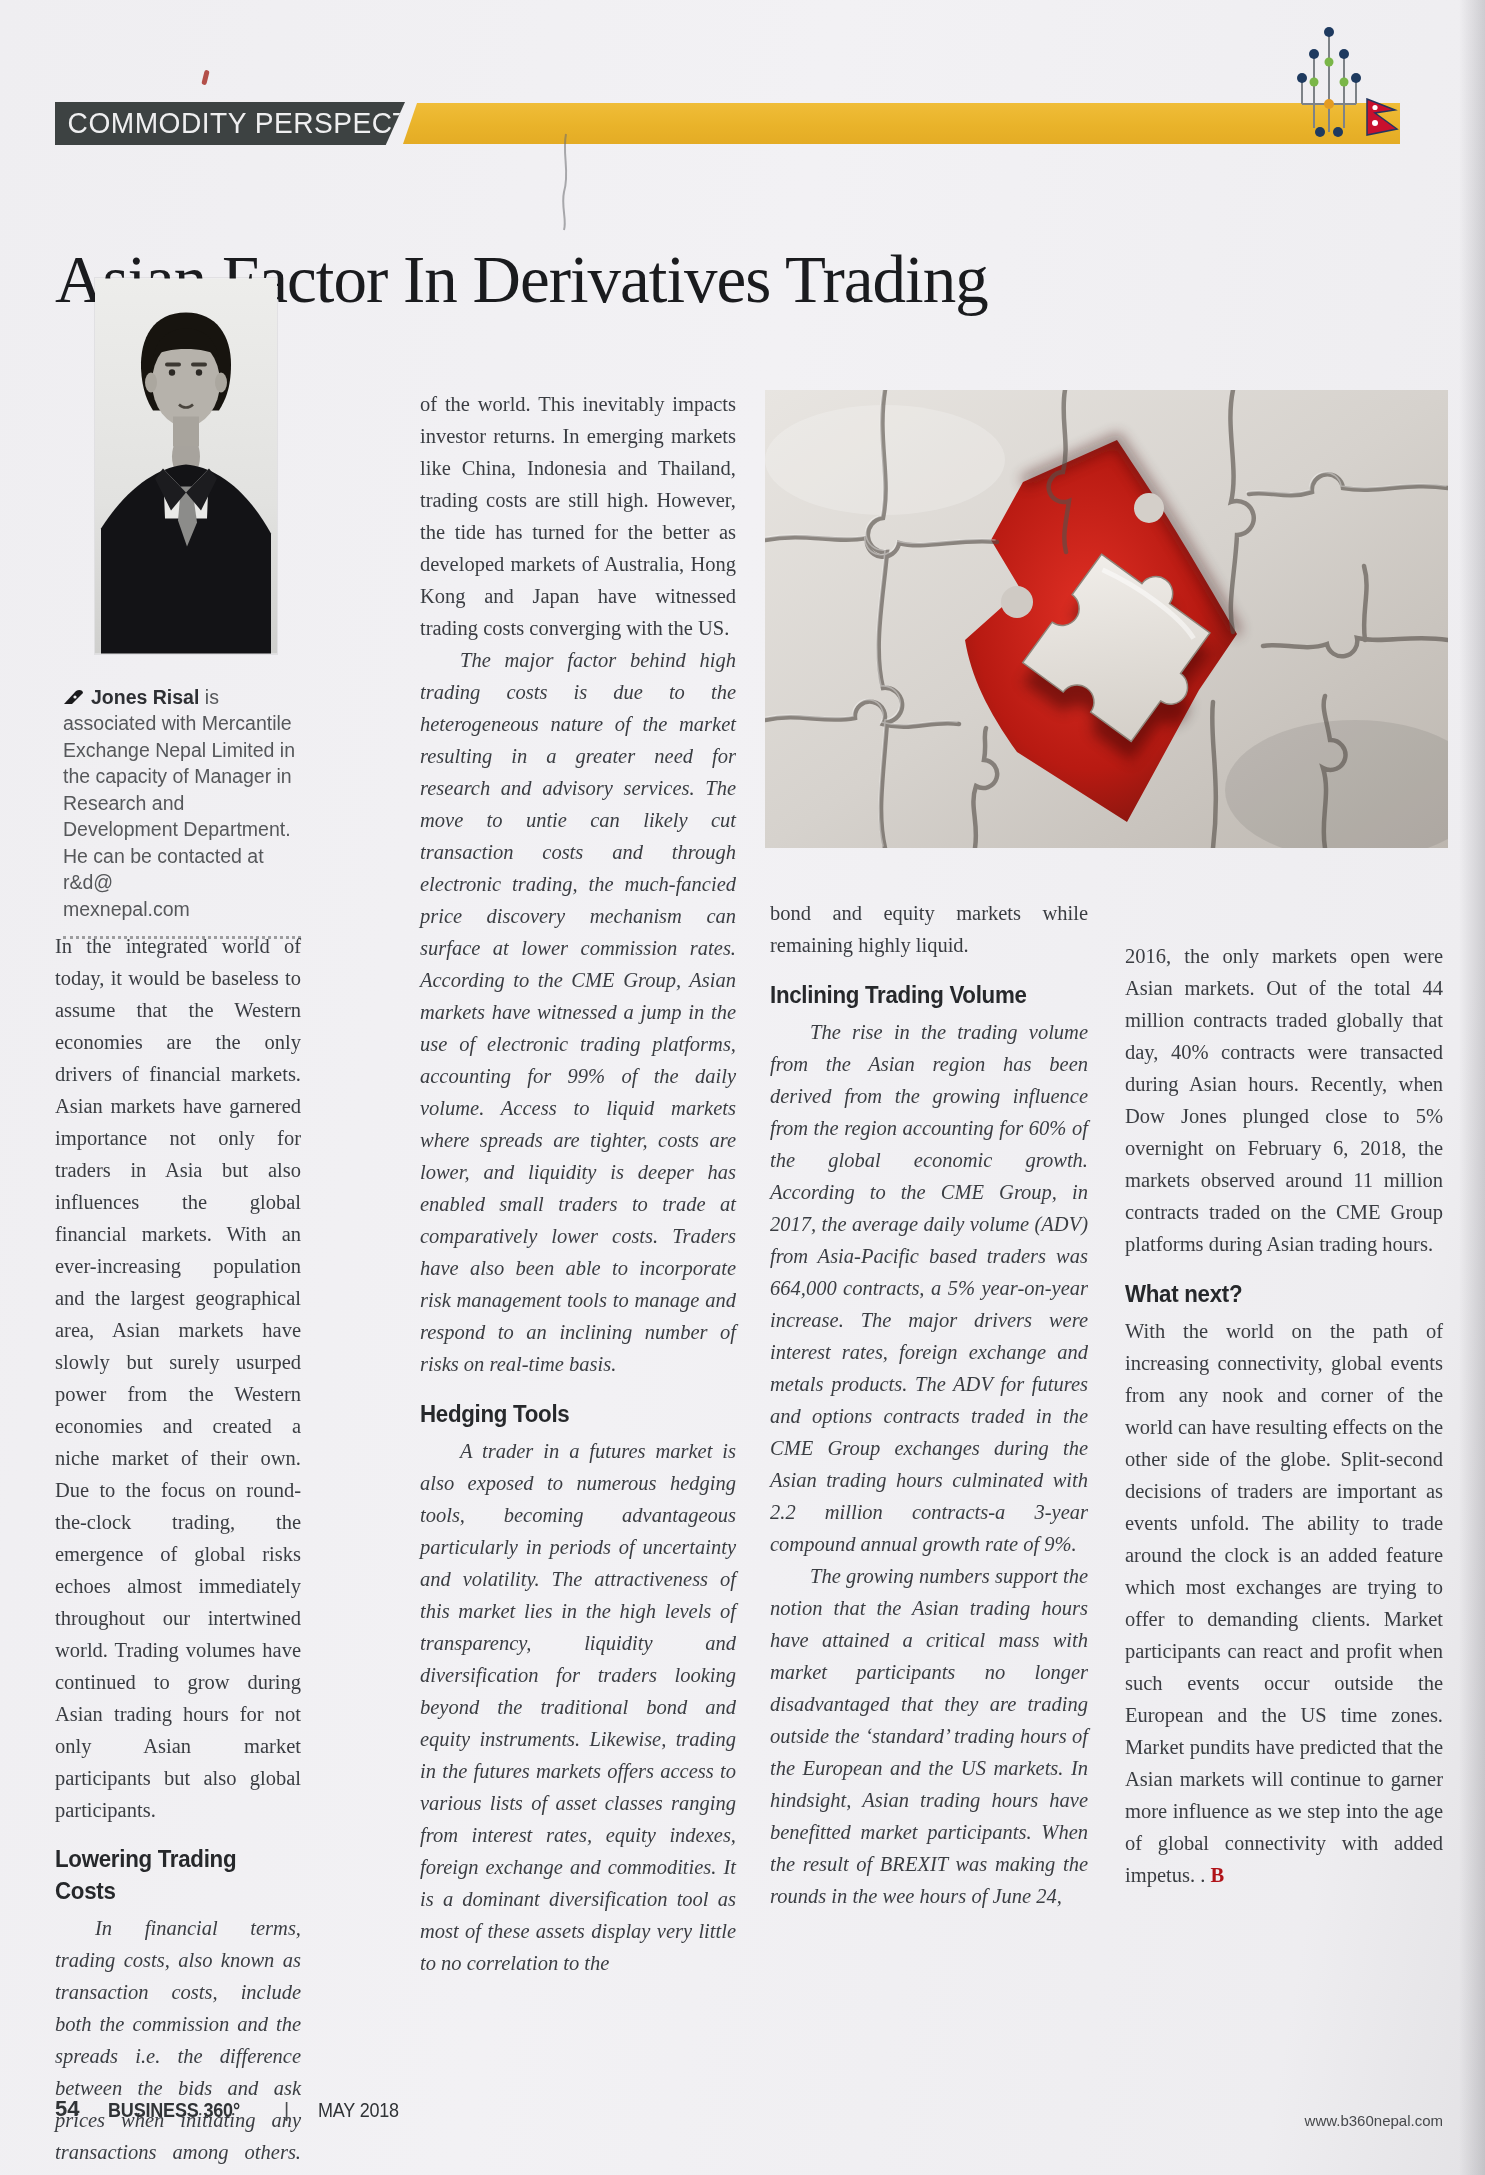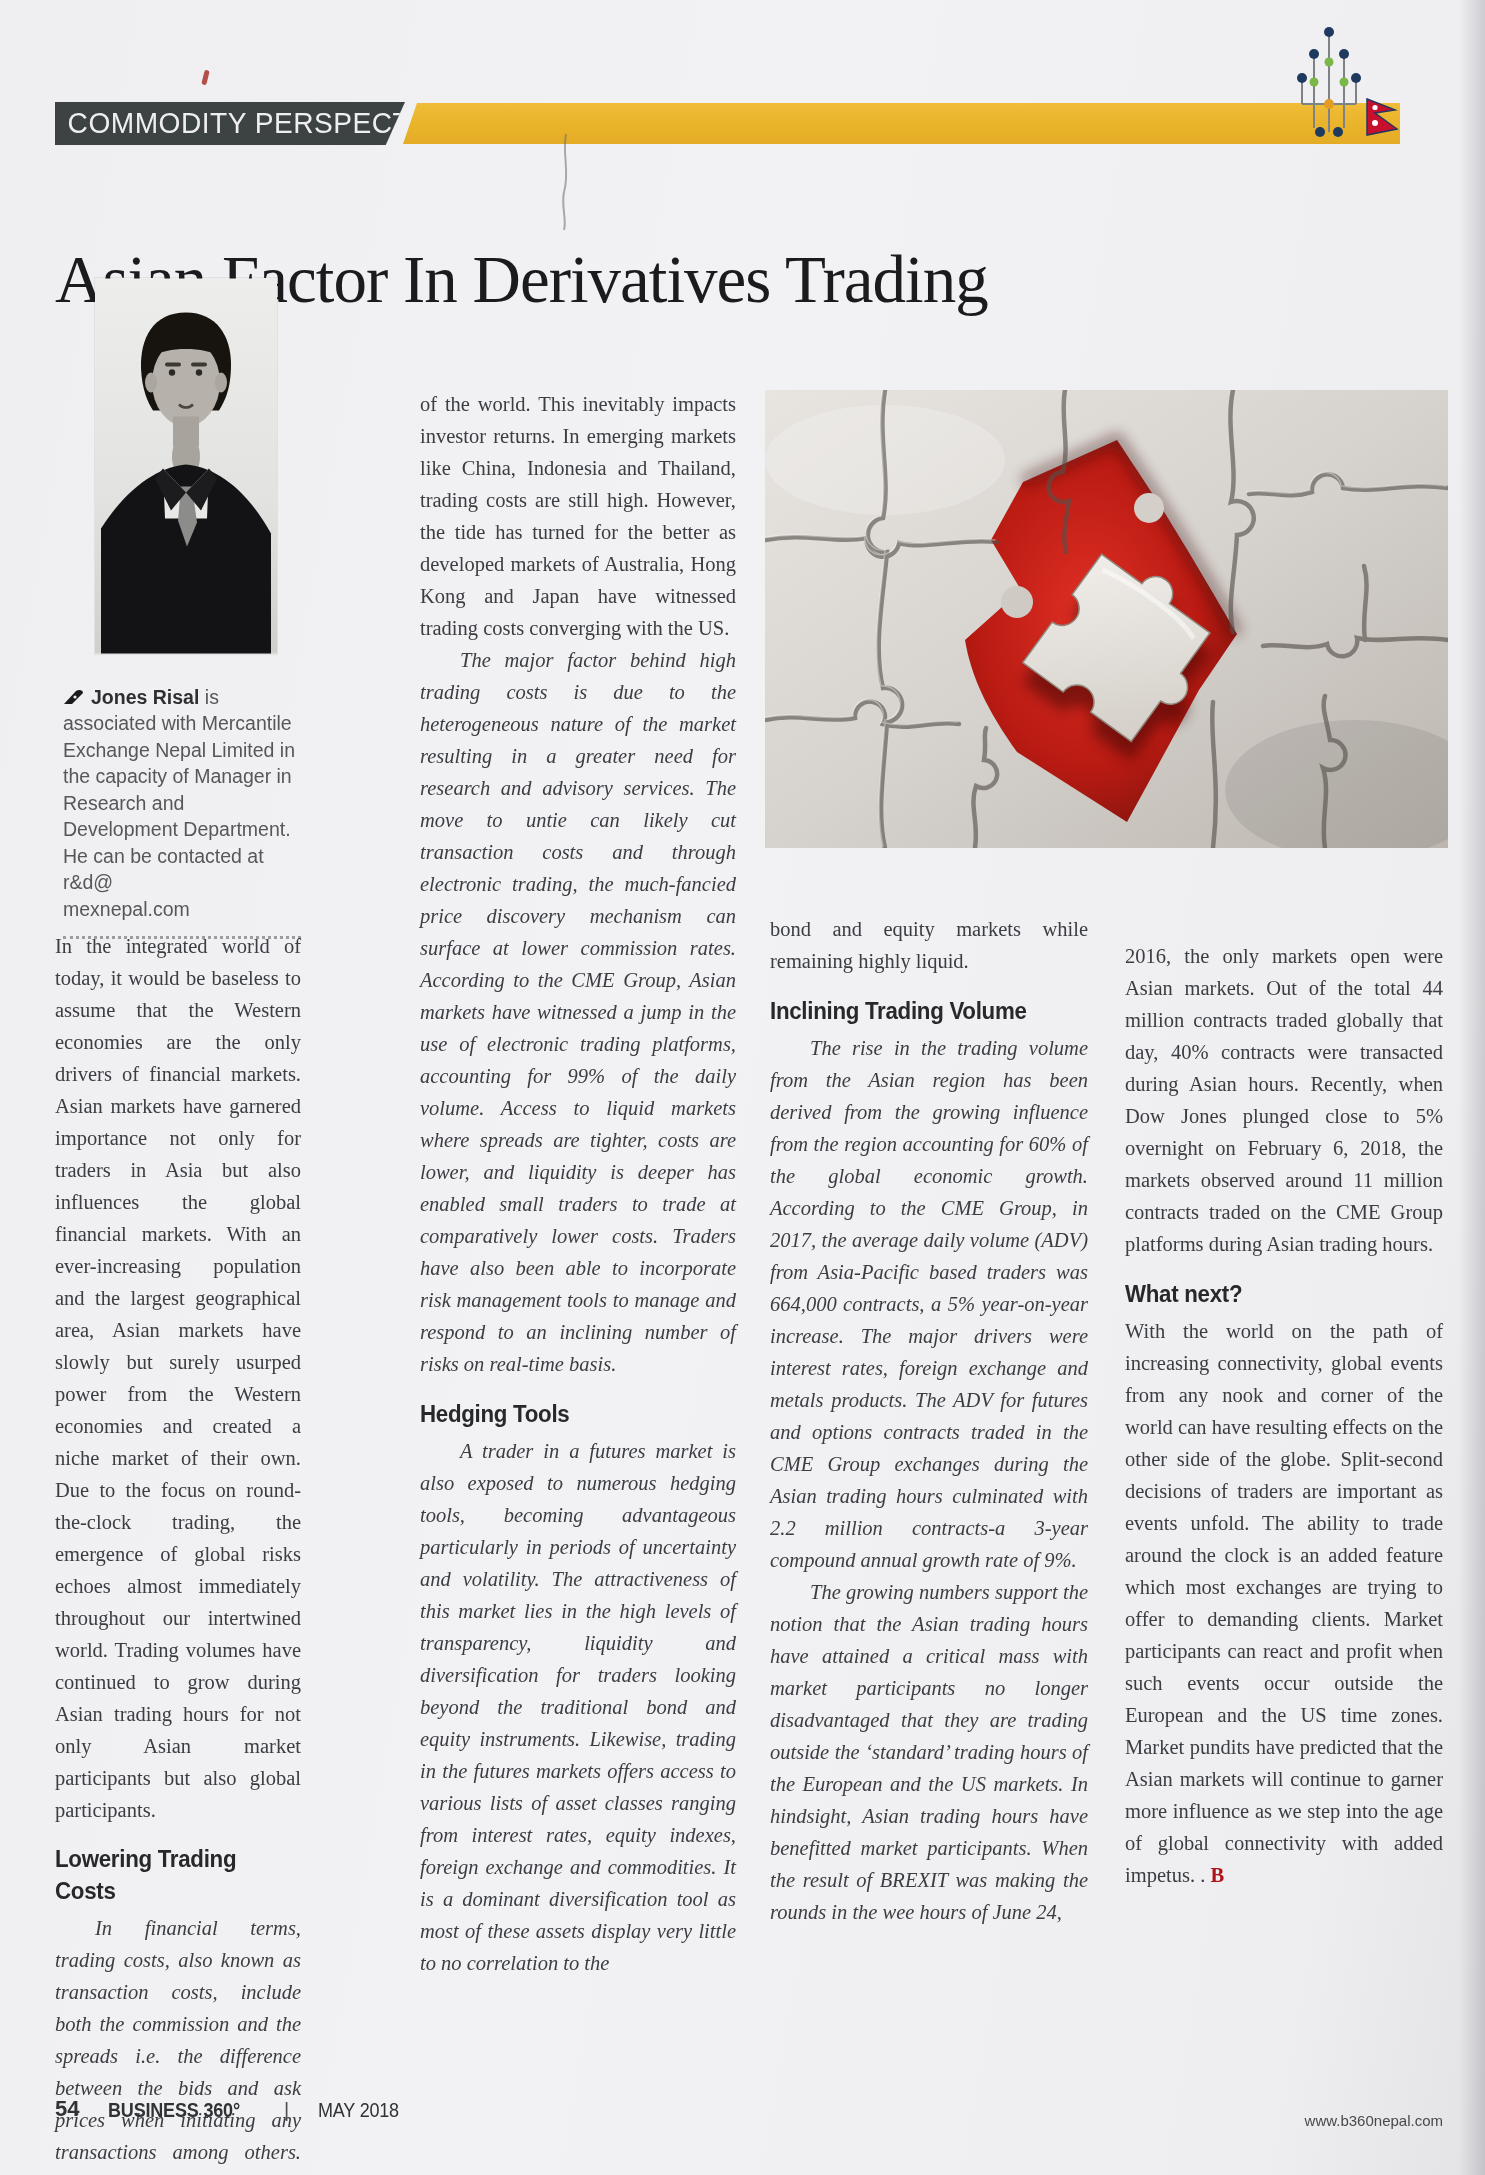--- a/index.html
+++ b/index.html
@@ -53,21 +53,21 @@
   .col{position:absolute;text-align:justify;font-size:20.5px;line-height:32px;color:#3a3d42;}
   .col p{margin:0;}
   .col p.ind{text-indent:40px;font-style:italic;}
   .col h3{
     font-family:"Liberation Sans",sans-serif;font-weight:700;font-size:23px;
     color:#26282b;letter-spacing:-.3px;margin:17px 0 5px 0;text-align:left;
     transform:scaleX(.97);transform-origin:left center;
   }
   .col1{left:55px;top:930px;width:246px;}
   .col2{left:420px;top:388px;width:316px;}
-  .col3{left:770px;top:897px;width:318px;margin-top:16px;}
+  .col3{left:770px;top:897px;width:318px;}
   .col4{left:1125px;top:897px;width:318px;margin-top:43px;}
   .col3 h3,.col4 h3,.col2 h3{margin-top:18px;}
   .endmark{color:#b01218;font-weight:700;font-family:"Liberation Serif",serif;}
   
   .footer-left{
     position:absolute;left:55px;top:2096px;
     font-family:"Liberation Sans",sans-serif;color:#303336;
     display:flex;align-items:flex-end;gap:29px;
   }
   .footer-left .pagenum{font-size:22px;font-weight:700;}

